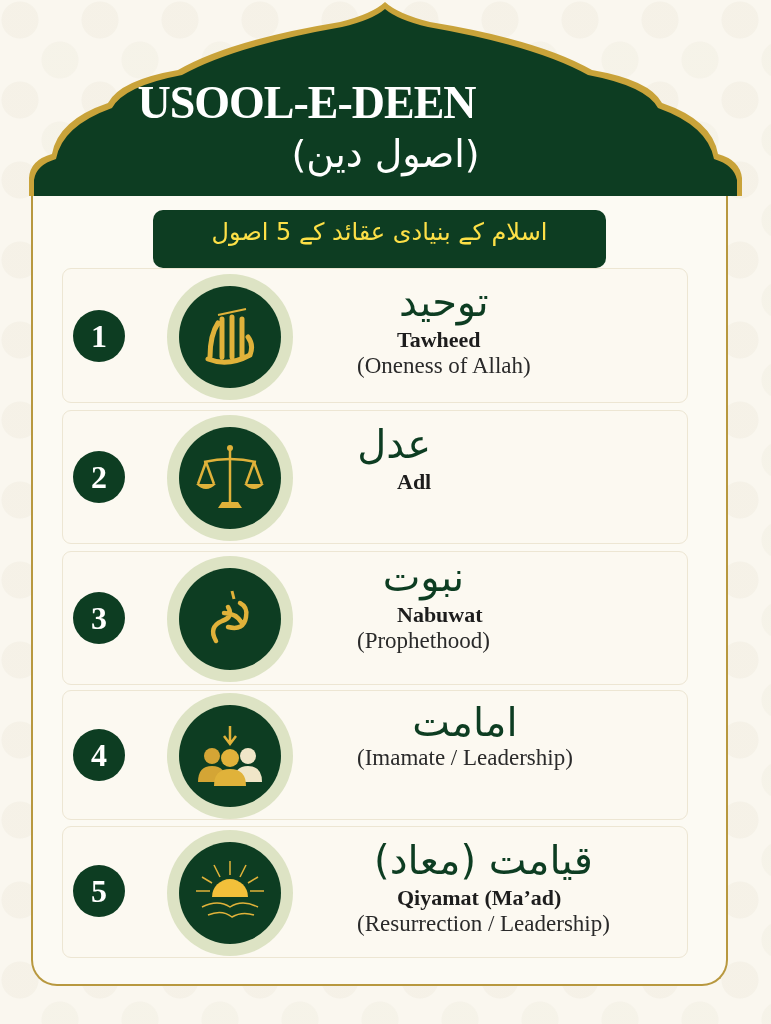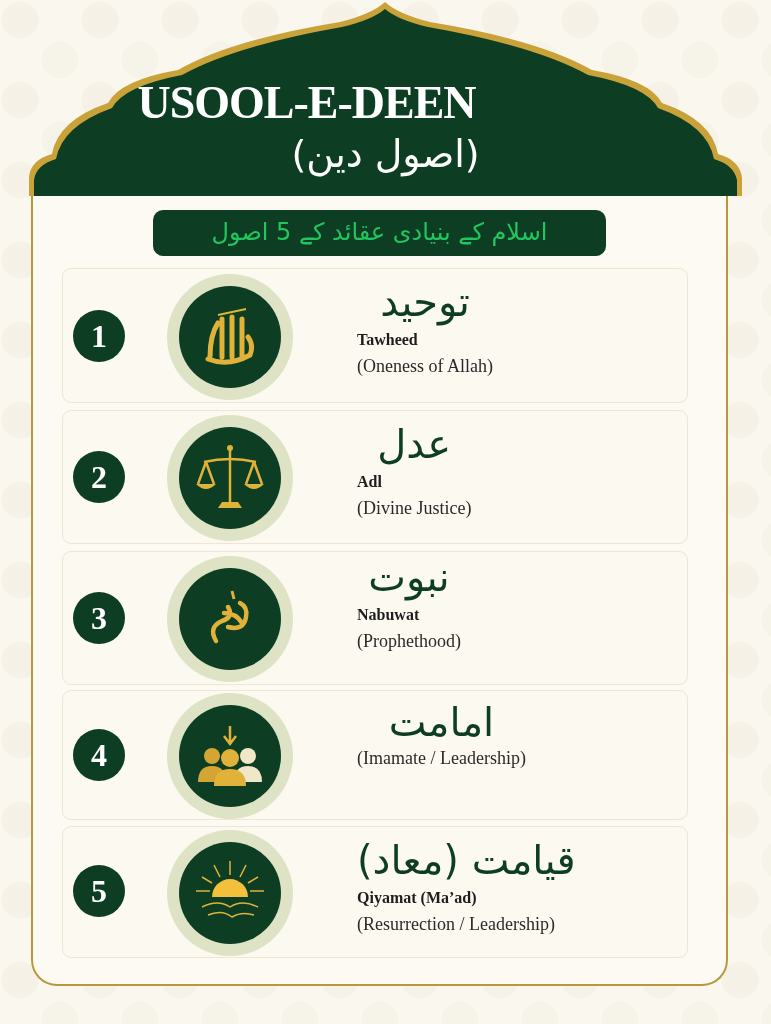--- a/index.html
+++ b/index.html
@@ -31,23 +31,23 @@
     font-family: "Liberation Serif", serif;
     font-weight: bold; font-size: 46px; letter-spacing: -1px;
   }
   .subtitle-urdu {
     position: absolute; left: 0; width: 771px; top: 132px;
     text-align: center; color: #ffffff;
     font-family: "DejaVu Sans", sans-serif;
     font-size: 38px;
   }
   .pill {
-    position: absolute; left: 153px; top: 210px; width: 453px; height: 46px;
+    position: absolute; left: 153px; top: 210px; width: 453px; height: 58px;
     background: #0d3d22; border-radius: 10px;
-    color: #22c55e; text-align: center;
+    color: #fde047; text-align: center;
     font-family: "DejaVu Sans", sans-serif; font-size: 24px; line-height: 44px;
     direction: rtl;
   }
   .card {
     position: absolute; left: 62px; width: 626px;
     background: #fcf9f1;
     border: 1px solid #ede6d3;
     border-radius: 9px;
   }
   .num {
@@ -65,25 +65,25 @@
     border-radius: 50%; background: #0d3d22;
     display: flex; align-items: center; justify-content: center;
   }
   .emblem-inner svg { width: 84px; height: 84px; }
   .text-block { position: absolute; left: 294px; }
   .urdu {
     font-family: "DejaVu Sans", sans-serif; font-size: 40px; color: #0d3d22;
     line-height: 46px; direction: rtl; text-align: center; unicode-bidi: plaintext;
   }
   .en-name {
-    font-family: "Liberation Serif", serif; font-weight: bold; font-size: 16px;
-    color: #1d1d1d; line-height: 26px; margin-top: 2px;
+    font-family: "Liberation Serif", serif; font-weight: bold; font-size: 22px;
+    color: #1d1d1d; line-height: 26px; margin-top: 2px; margin-left: 40px;
   }
   .en-desc {
-    font-family: "Liberation Serif", serif; font-size: 18px; color: #2a2a2a;
+    font-family: "Liberation Serif", serif; font-size: 23px; color: #2a2a2a;
     line-height: 26px;
   }
 </style>
 </head>
 <body>
 
 <div class="bg-pattern"></div>
 
 <div class="panel"></div>
 
@@ -128,21 +128,20 @@
         </g>
         <path d="M8 48 Q18 58 28 48 Z M56 48 Q66 58 76 48 Z" fill="#e0b23a"></path>
         <path d="M30 72 L54 72 L50 66 L34 66 Z" fill="#e0b23a"></path>
         <circle cx="42" cy="12" r="3" fill="#e0b23a"></circle>
       </svg>
     </div>
   </div>
   <div class="text-block" style="top:10px;">
     <div class="urdu">عدل</div>
     <div class="en-name">Adl</div>
-    <div class="en-desc">(Divine Justice)</div>
   </div>
 </div>
 
 <div class="card" style="top:551px;height:134px;">
   <div class="num" style="top:40px;">3</div>
   <div class="emblem" style="top:4px;">
     <div class="emblem-inner">
       <svg viewBox="0 0 84 84">
         <path d="M28 64 Q20 50 34 44 Q46 40 40 30 M40 50 Q56 54 58 40 Q60 30 52 26 M36 36 Q48 36 54 46" stroke="#e0b23a" stroke-width="4.5" fill="none" stroke-linecap="round"></path>
         <path d="M44 14 L46 22" stroke="#e0b23a" stroke-width="3"></path>

